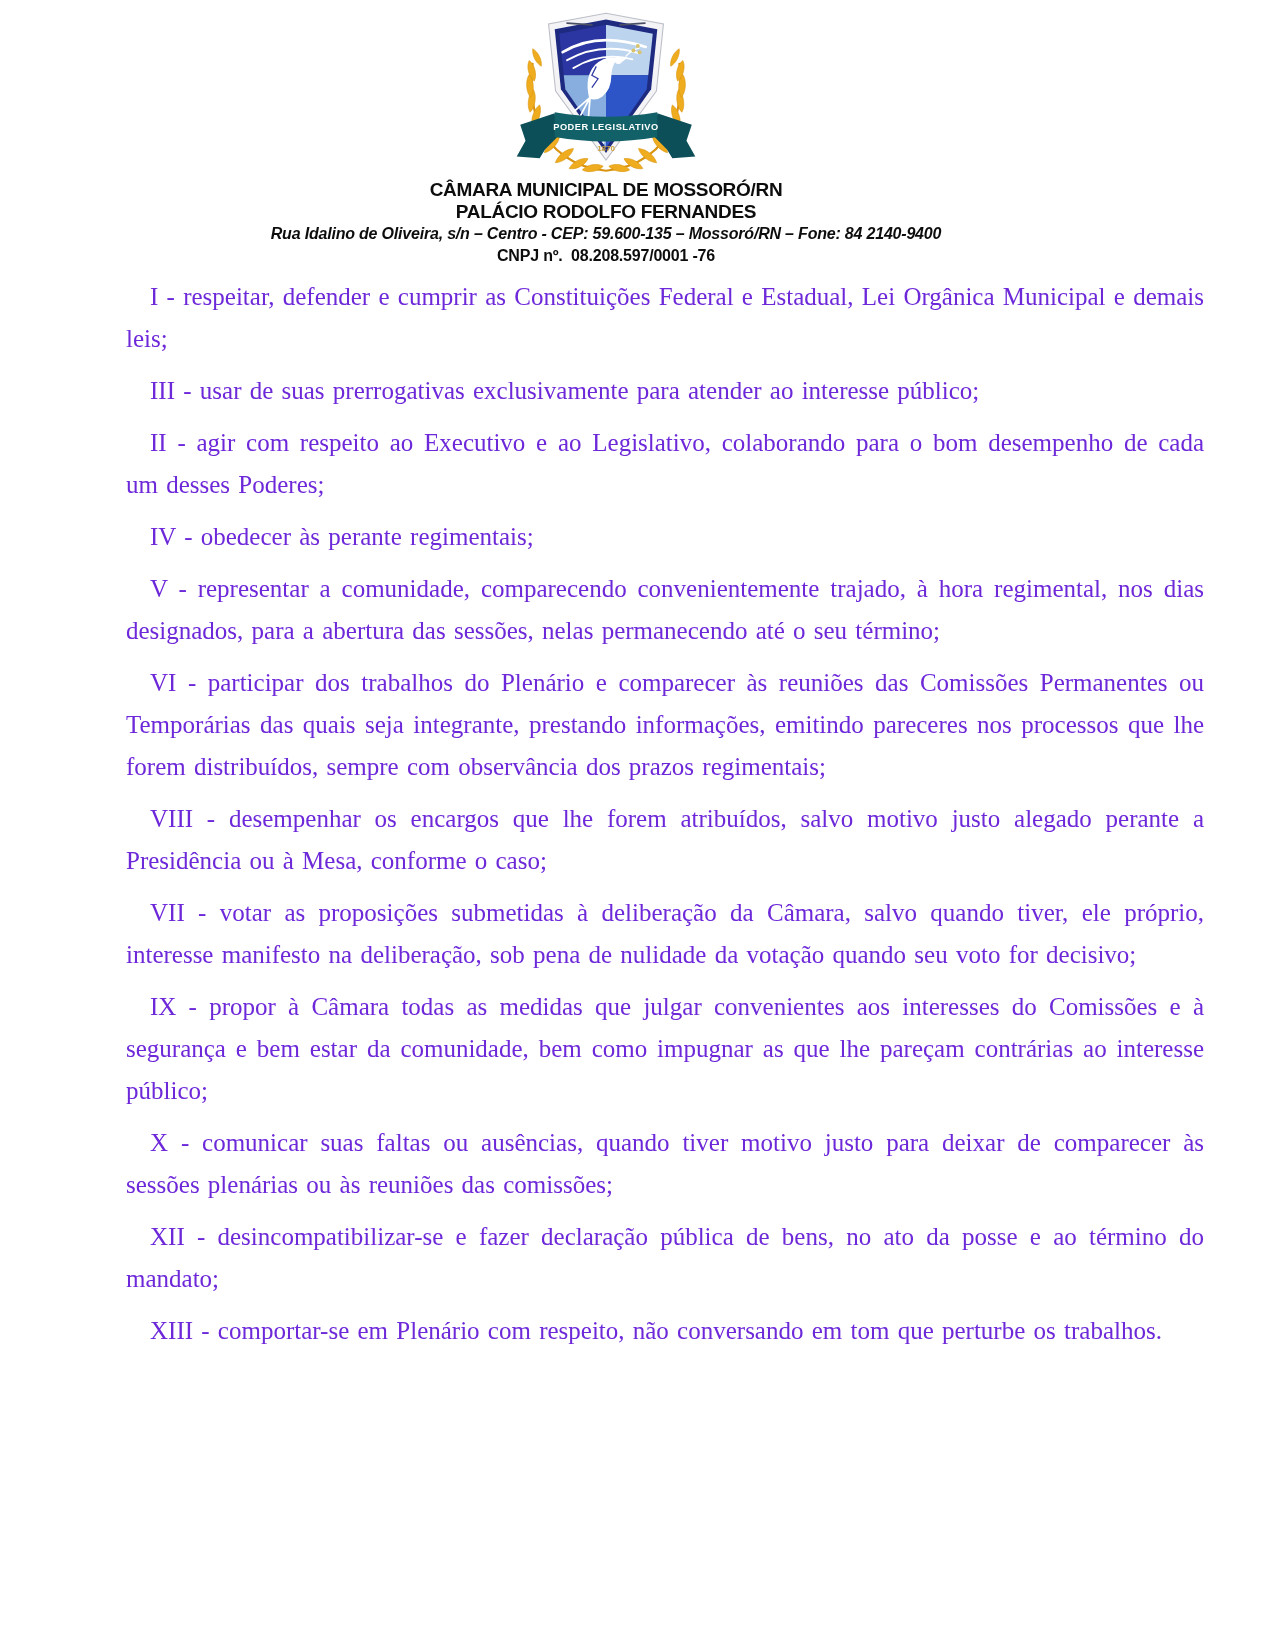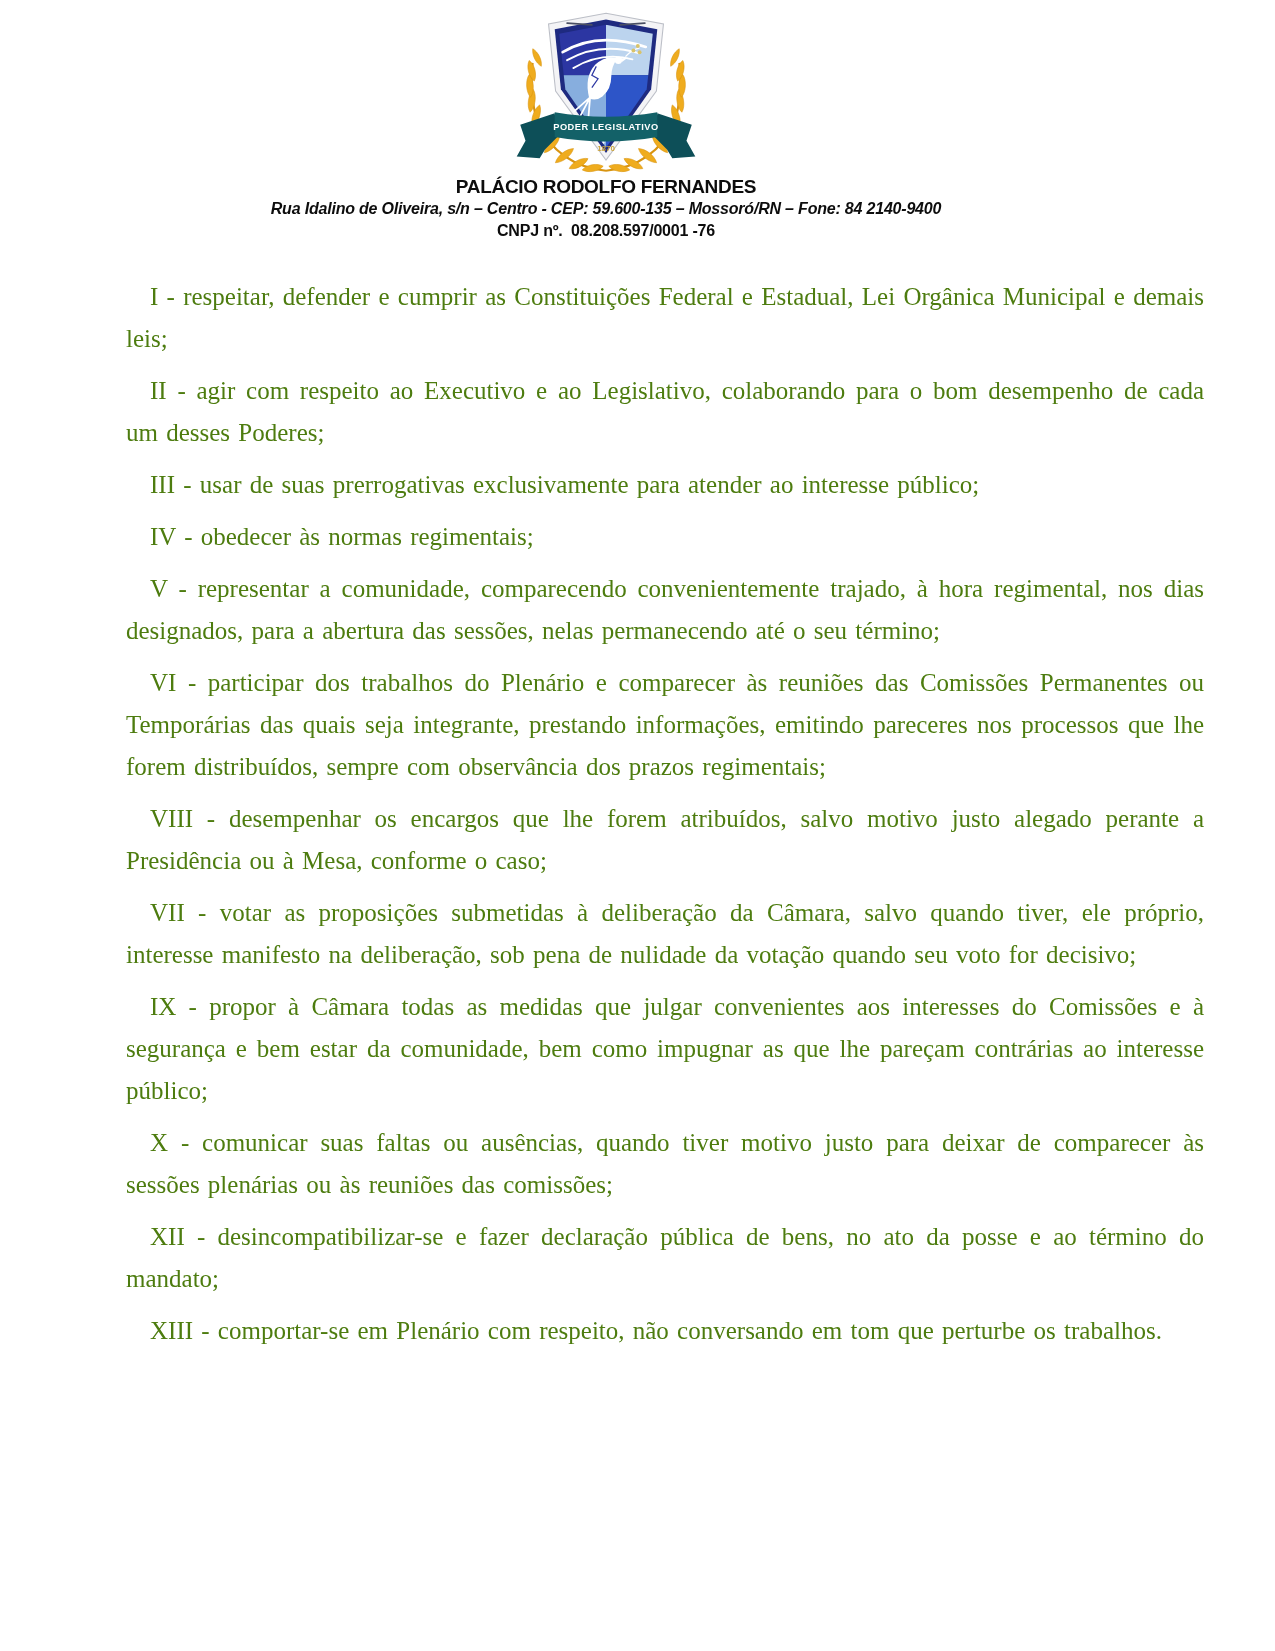--- a/index.html
+++ b/index.html
@@ -24,21 +24,21 @@
   .hdr-l1{font-size:19px;line-height:22px;letter-spacing:-0.3px;margin-top:3px;}
   .hdr-l2{font-size:19px;line-height:22px;letter-spacing:-0.3px;}
   .hdr-l3{font-size:16px;line-height:22px;letter-spacing:-0.2px;font-style:italic;}
   .hdr-l4{font-size:16px;line-height:22px;letter-spacing:-0.2px;}
   .doc-body{
     position:absolute;top:276px;left:126px;
     width:1078px;
     font-size:25px;
     line-height:42px;
     text-align:justify;
-    color:#4d7c0f;
+    color:#6d28d9;
   }
   .doc-body p{margin:0 0 10px 0;text-indent:24px;word-spacing:2px;}
   .ribbon-text{
     font-family:"Liberation Sans", sans-serif;
     font-weight:bold;
     fill:#ffffff;
     letter-spacing:0.6px;
   }
   .year-text{
     font-family:"Liberation Sans", sans-serif;
@@ -155,30 +155,31 @@
           <path d="M57,119 L18,132 L24,150 L14,168 L40,170 L46,160 L60,146 Z" fill="#0d4f58"></path>
           <path d="M173,119 L212,132 L206,150 L216,168 L190,170 L184,160 L170,146 Z" fill="#0d4f58"></path>
           <path d="M57,118 Q115,128 173,118 L173,146 Q115,156 57,146 Z" fill="#136168"></path>
           <text x="115" y="138" text-anchor="middle" font-size="10.5" class="ribbon-text">PODER LEGISLATIVO</text>
         </g>
 
         <text x="115" y="162" text-anchor="middle" font-size="9" class="year-text">1870</text>
       </svg>
     </div>
 
+    <div class="hdr-l1">CÂMARA MUNICIPAL DE MOSSORÓ/RN</div>
     <div class="hdr-l2">PALÁCIO RODOLFO FERNANDES</div>
     <div class="hdr-l3">Rua Idalino de Oliveira, s/n – Centro - CEP: 59.600-135 – Mossoró/RN – Fone: 84 2140-9400</div>
     <div class="hdr-l4">CNPJ nº.&nbsp; 08.208.597/0001 -76</div>
   </header>
 
   <main class="doc-body">
     <p>I - respeitar, defender e cumprir as Constituições Federal e Estadual, Lei Orgânica Municipal e demais leis;</p>
+    <p>III - usar de suas prerrogativas exclusivamente para atender ao interesse público;</p>
     <p>II - agir com respeito ao Executivo e ao Legislativo, colaborando para o bom desempenho de cada um desses Poderes;</p>
-    <p>III - usar de suas prerrogativas exclusivamente para atender ao interesse público;</p>
-    <p>IV - obedecer às normas regimentais;</p>
+    <p>IV - obedecer às perante regimentais;</p>
     <p>V - representar a comunidade, comparecendo convenientemente trajado, à hora regimental, nos dias designados, para a abertura das sessões, nelas permanecendo até o seu término;</p>
     <p>VI - participar dos trabalhos do Plenário e comparecer às reuniões das Comissões Permanentes ou Temporárias das quais seja integrante, prestando informações, emitindo pareceres nos processos que lhe forem distribuídos, sempre com observância dos prazos regimentais;</p>
     <p>VIII - desempenhar os encargos que lhe forem atribuídos, salvo motivo justo alegado perante a Presidência ou à Mesa, conforme o caso;</p>
     <p>VII - votar as proposições submetidas à deliberação da Câmara, salvo quando tiver, ele próprio, interesse manifesto na deliberação, sob pena de nulidade da votação quando seu voto for decisivo;</p>
     <p>IX - propor à Câmara todas as medidas que julgar convenientes aos interesses do Comissões e à segurança e bem estar da comunidade, bem como impugnar as que lhe pareçam contrárias ao interesse público;</p>
     <p>X - comunicar suas faltas ou ausências, quando tiver motivo justo para deixar de comparecer às sessões plenárias ou às reuniões das comissões;</p>
     <p>XII - desincompatibilizar-se e fazer declaração pública de bens, no ato da posse e ao término do mandato;</p>
     <p>XIII - comportar-se em Plenário com respeito, não conversando em tom que perturbe os trabalhos.</p>
   </main>
 

